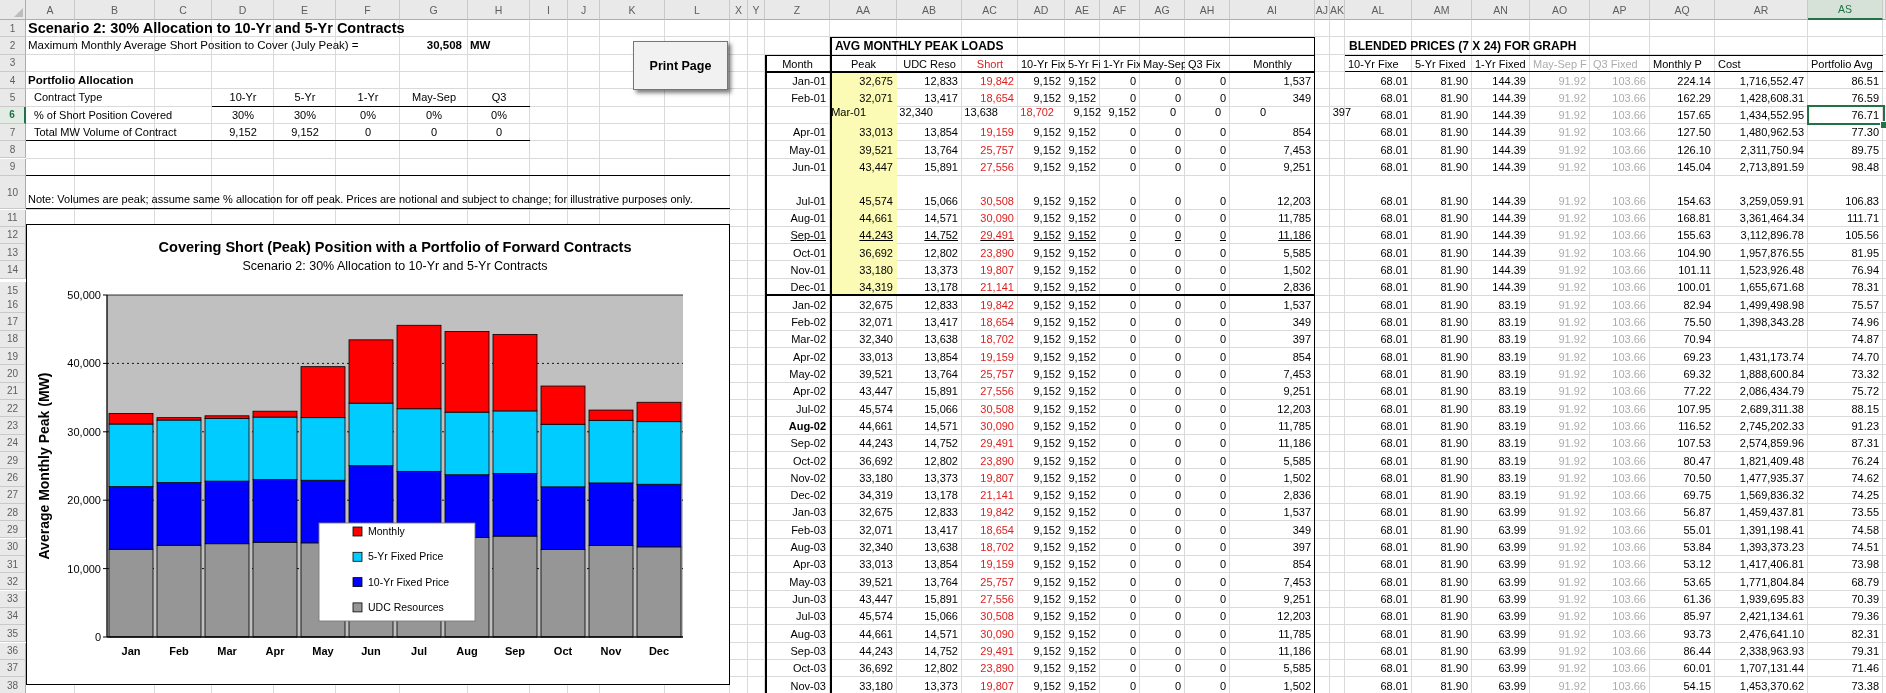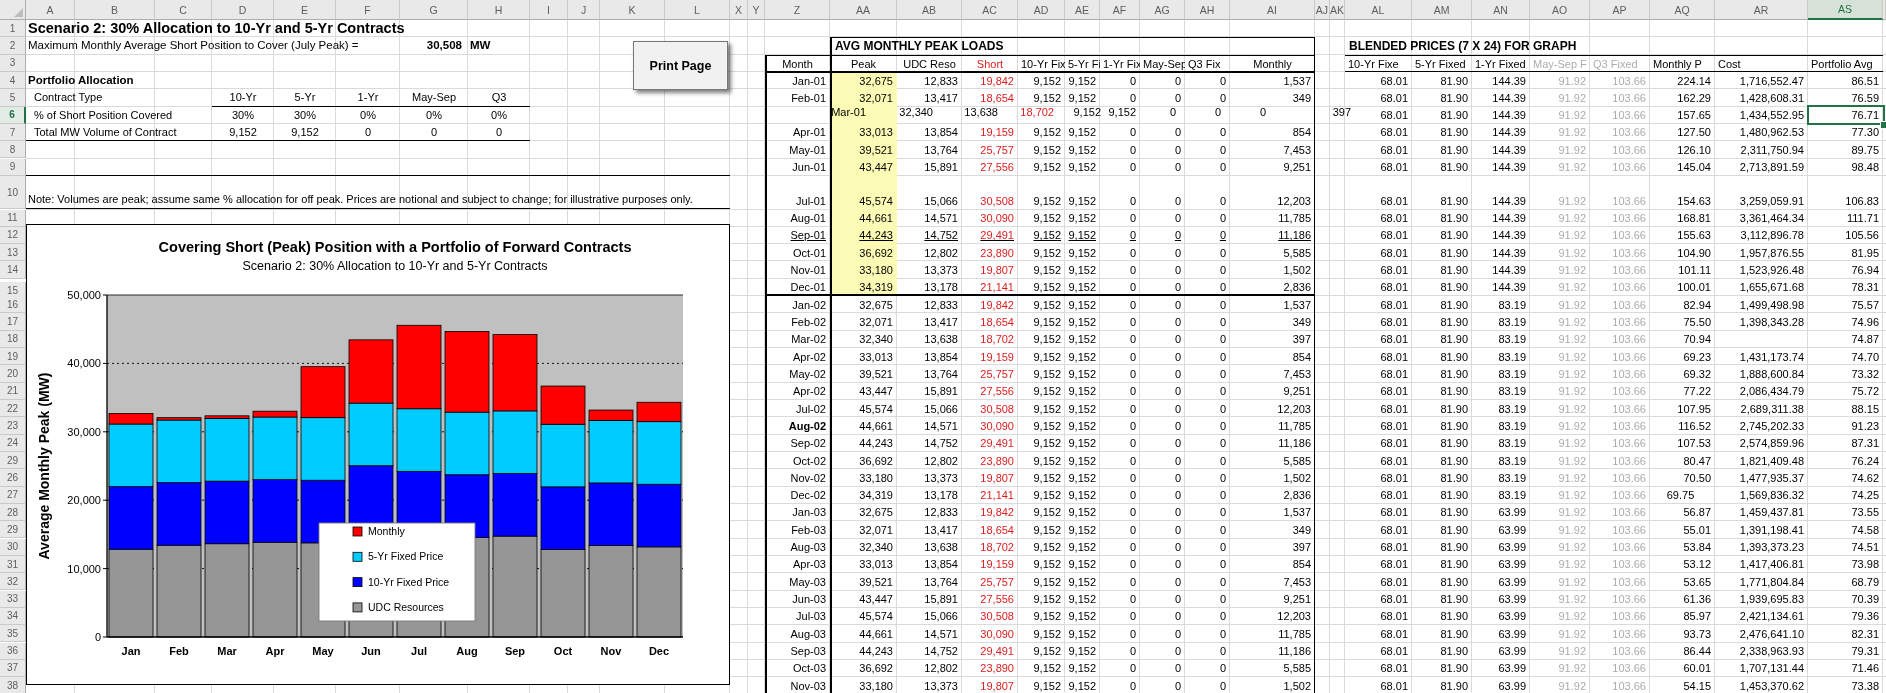--- a/index.html
+++ b/index.html
@@ -945,21 +945,21 @@
         <div class="c r" style="width: 65px;">70.50</div>
         <div class="c r" style="width: 93px;">1,477,935.37</div>
         <div class="c r" style="width: 75px;">74.62</div>
       </div>
       <div class="row" style="left: 1345px; top: 487.1px;">
         <div class="c r" style="width: 67px;">68.01</div>
         <div class="c r" style="width: 60px;">81.90</div>
         <div class="c r" style="width: 58px;">83.19</div>
         <div class="c r gray" style="width: 60px;">91.92</div>
         <div class="c r gray" style="width: 60px;">103.66</div>
-        <div class="c r" style="width: 65px; text-align: center;">69.75</div>
+        <div class="c r" style="width: 65px;">69.75</div>
         <div class="c r" style="width: 93px;">1,569,836.32</div>
         <div class="c r" style="width: 75px;">74.25</div>
       </div>
       <div class="row" style="left: 1345px; top: 504.4px;">
         <div class="c r" style="width: 67px;">68.01</div>
         <div class="c r" style="width: 60px;">81.90</div>
         <div class="c r" style="width: 58px;">63.99</div>
         <div class="c r gray" style="width: 60px;">91.92</div>
         <div class="c r gray" style="width: 60px;">103.66</div>
         <div class="c r" style="width: 65px;">56.87</div>

